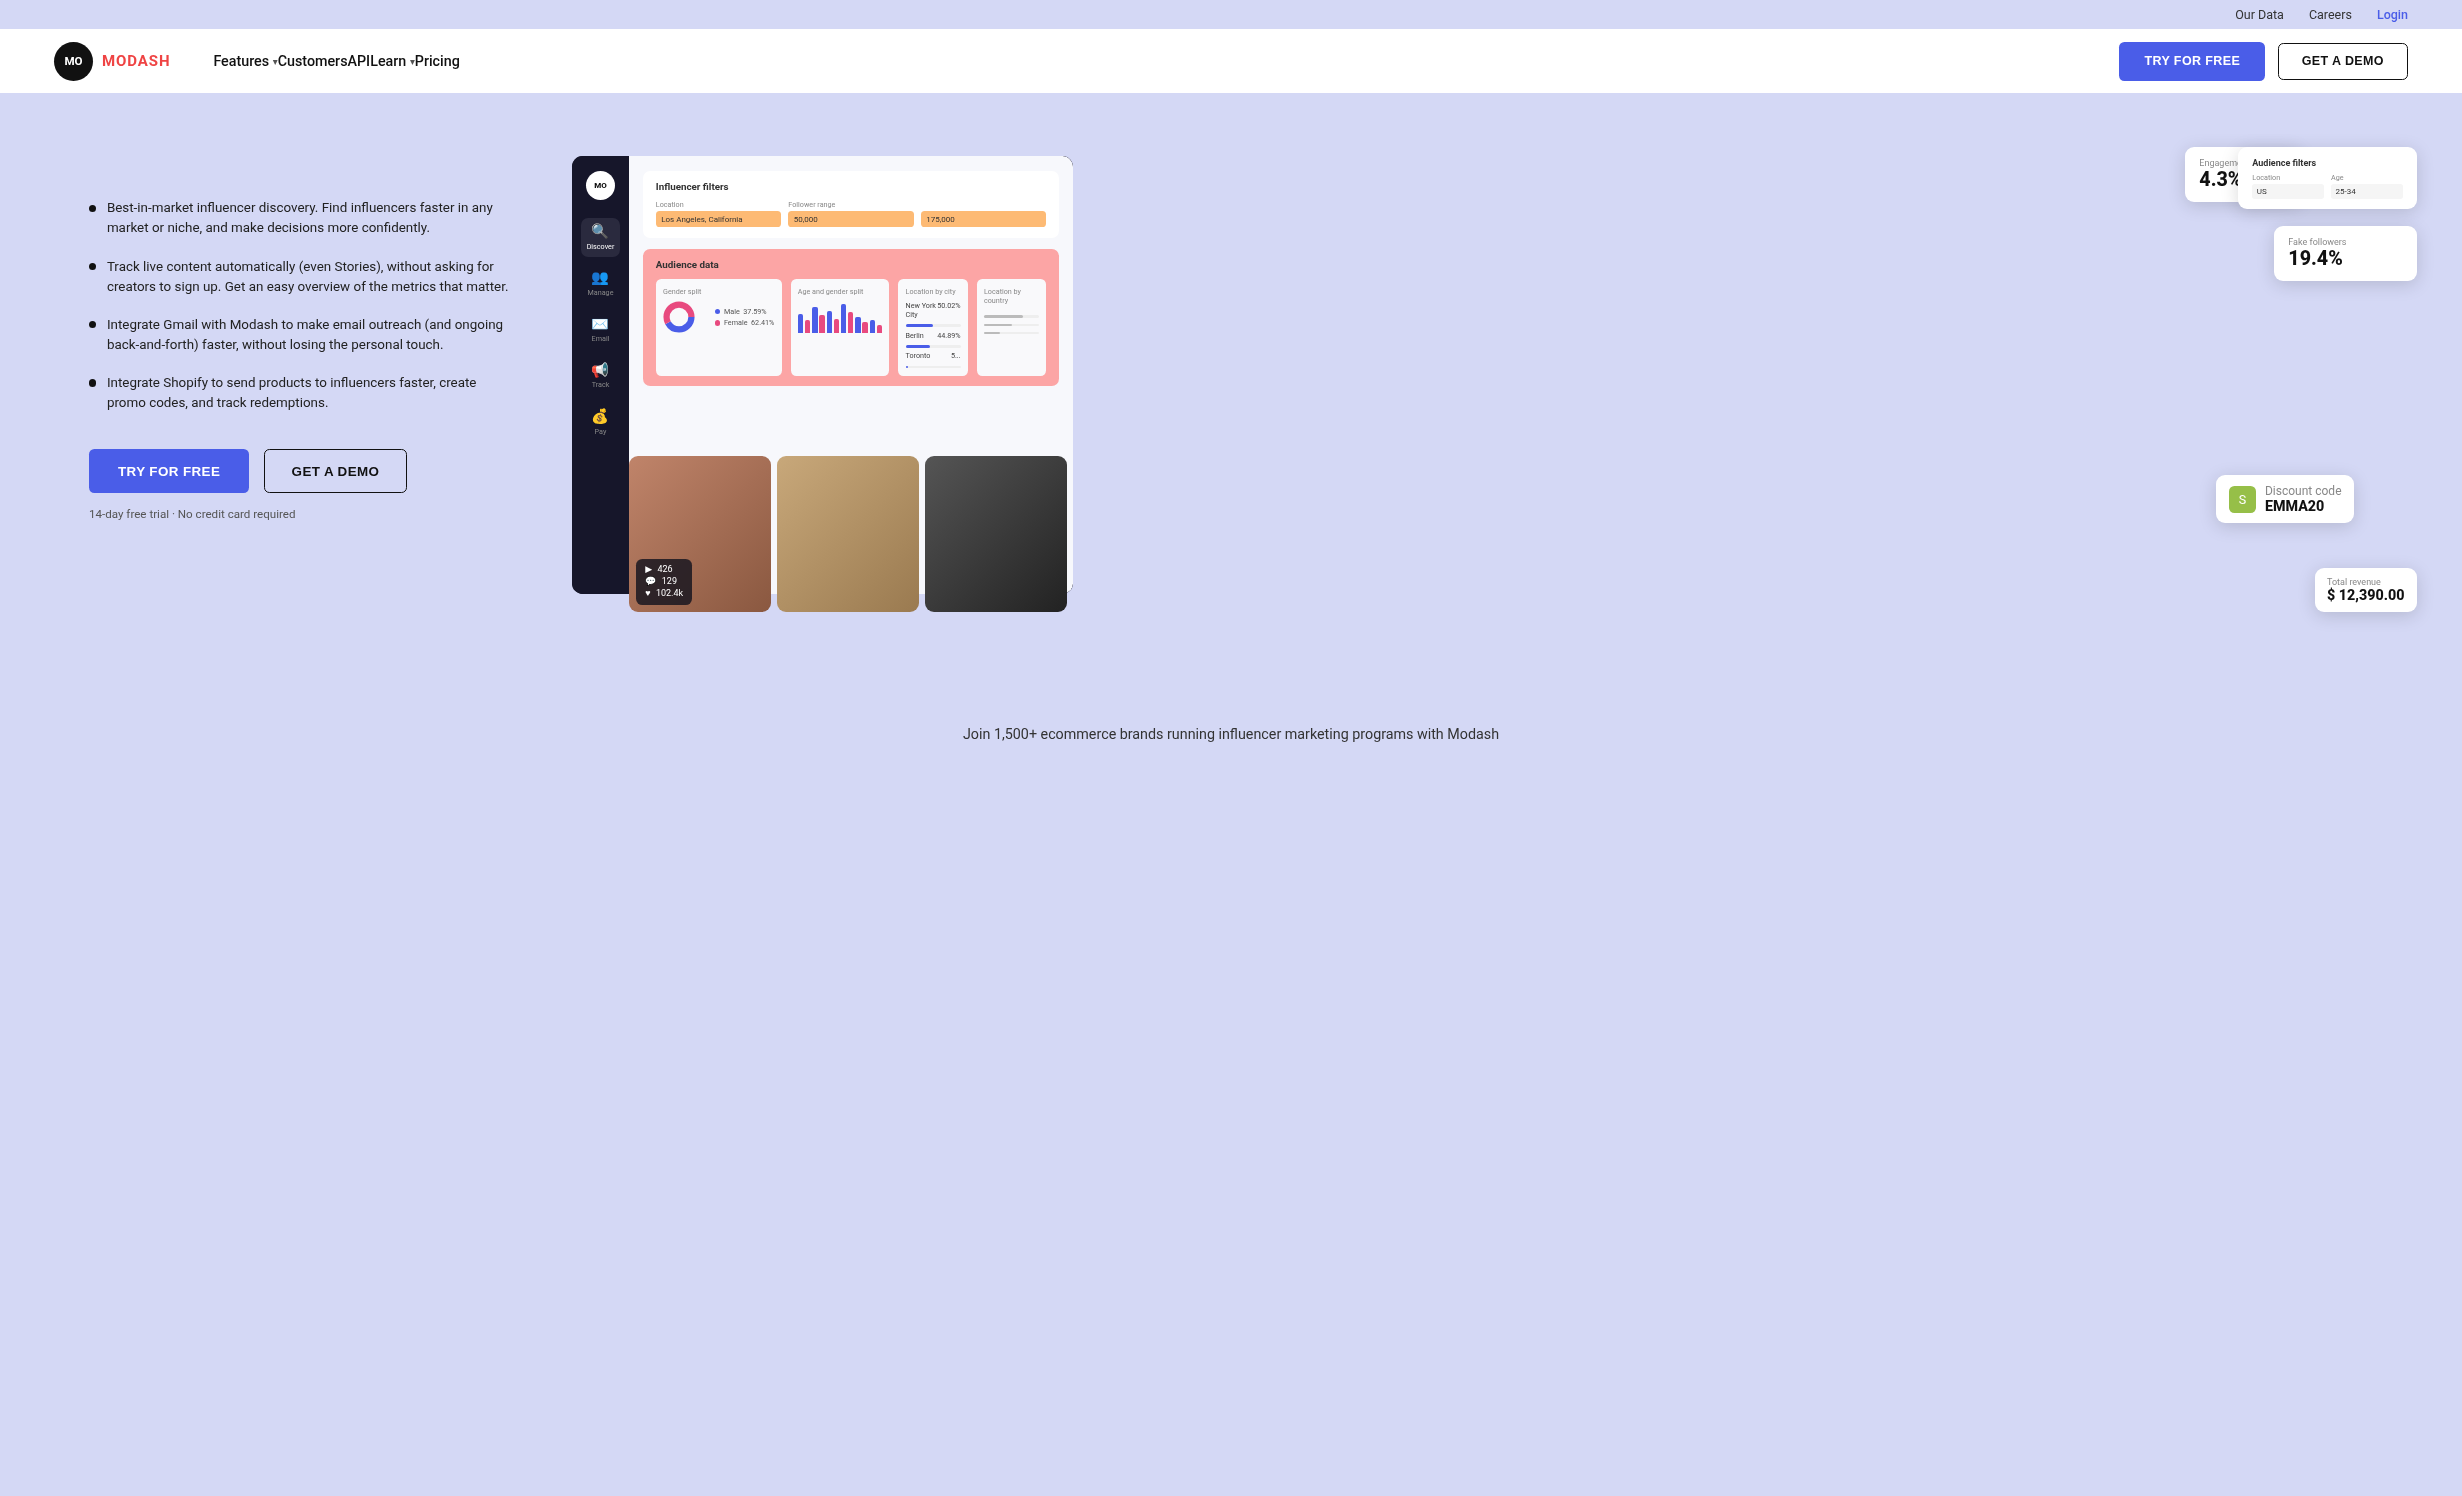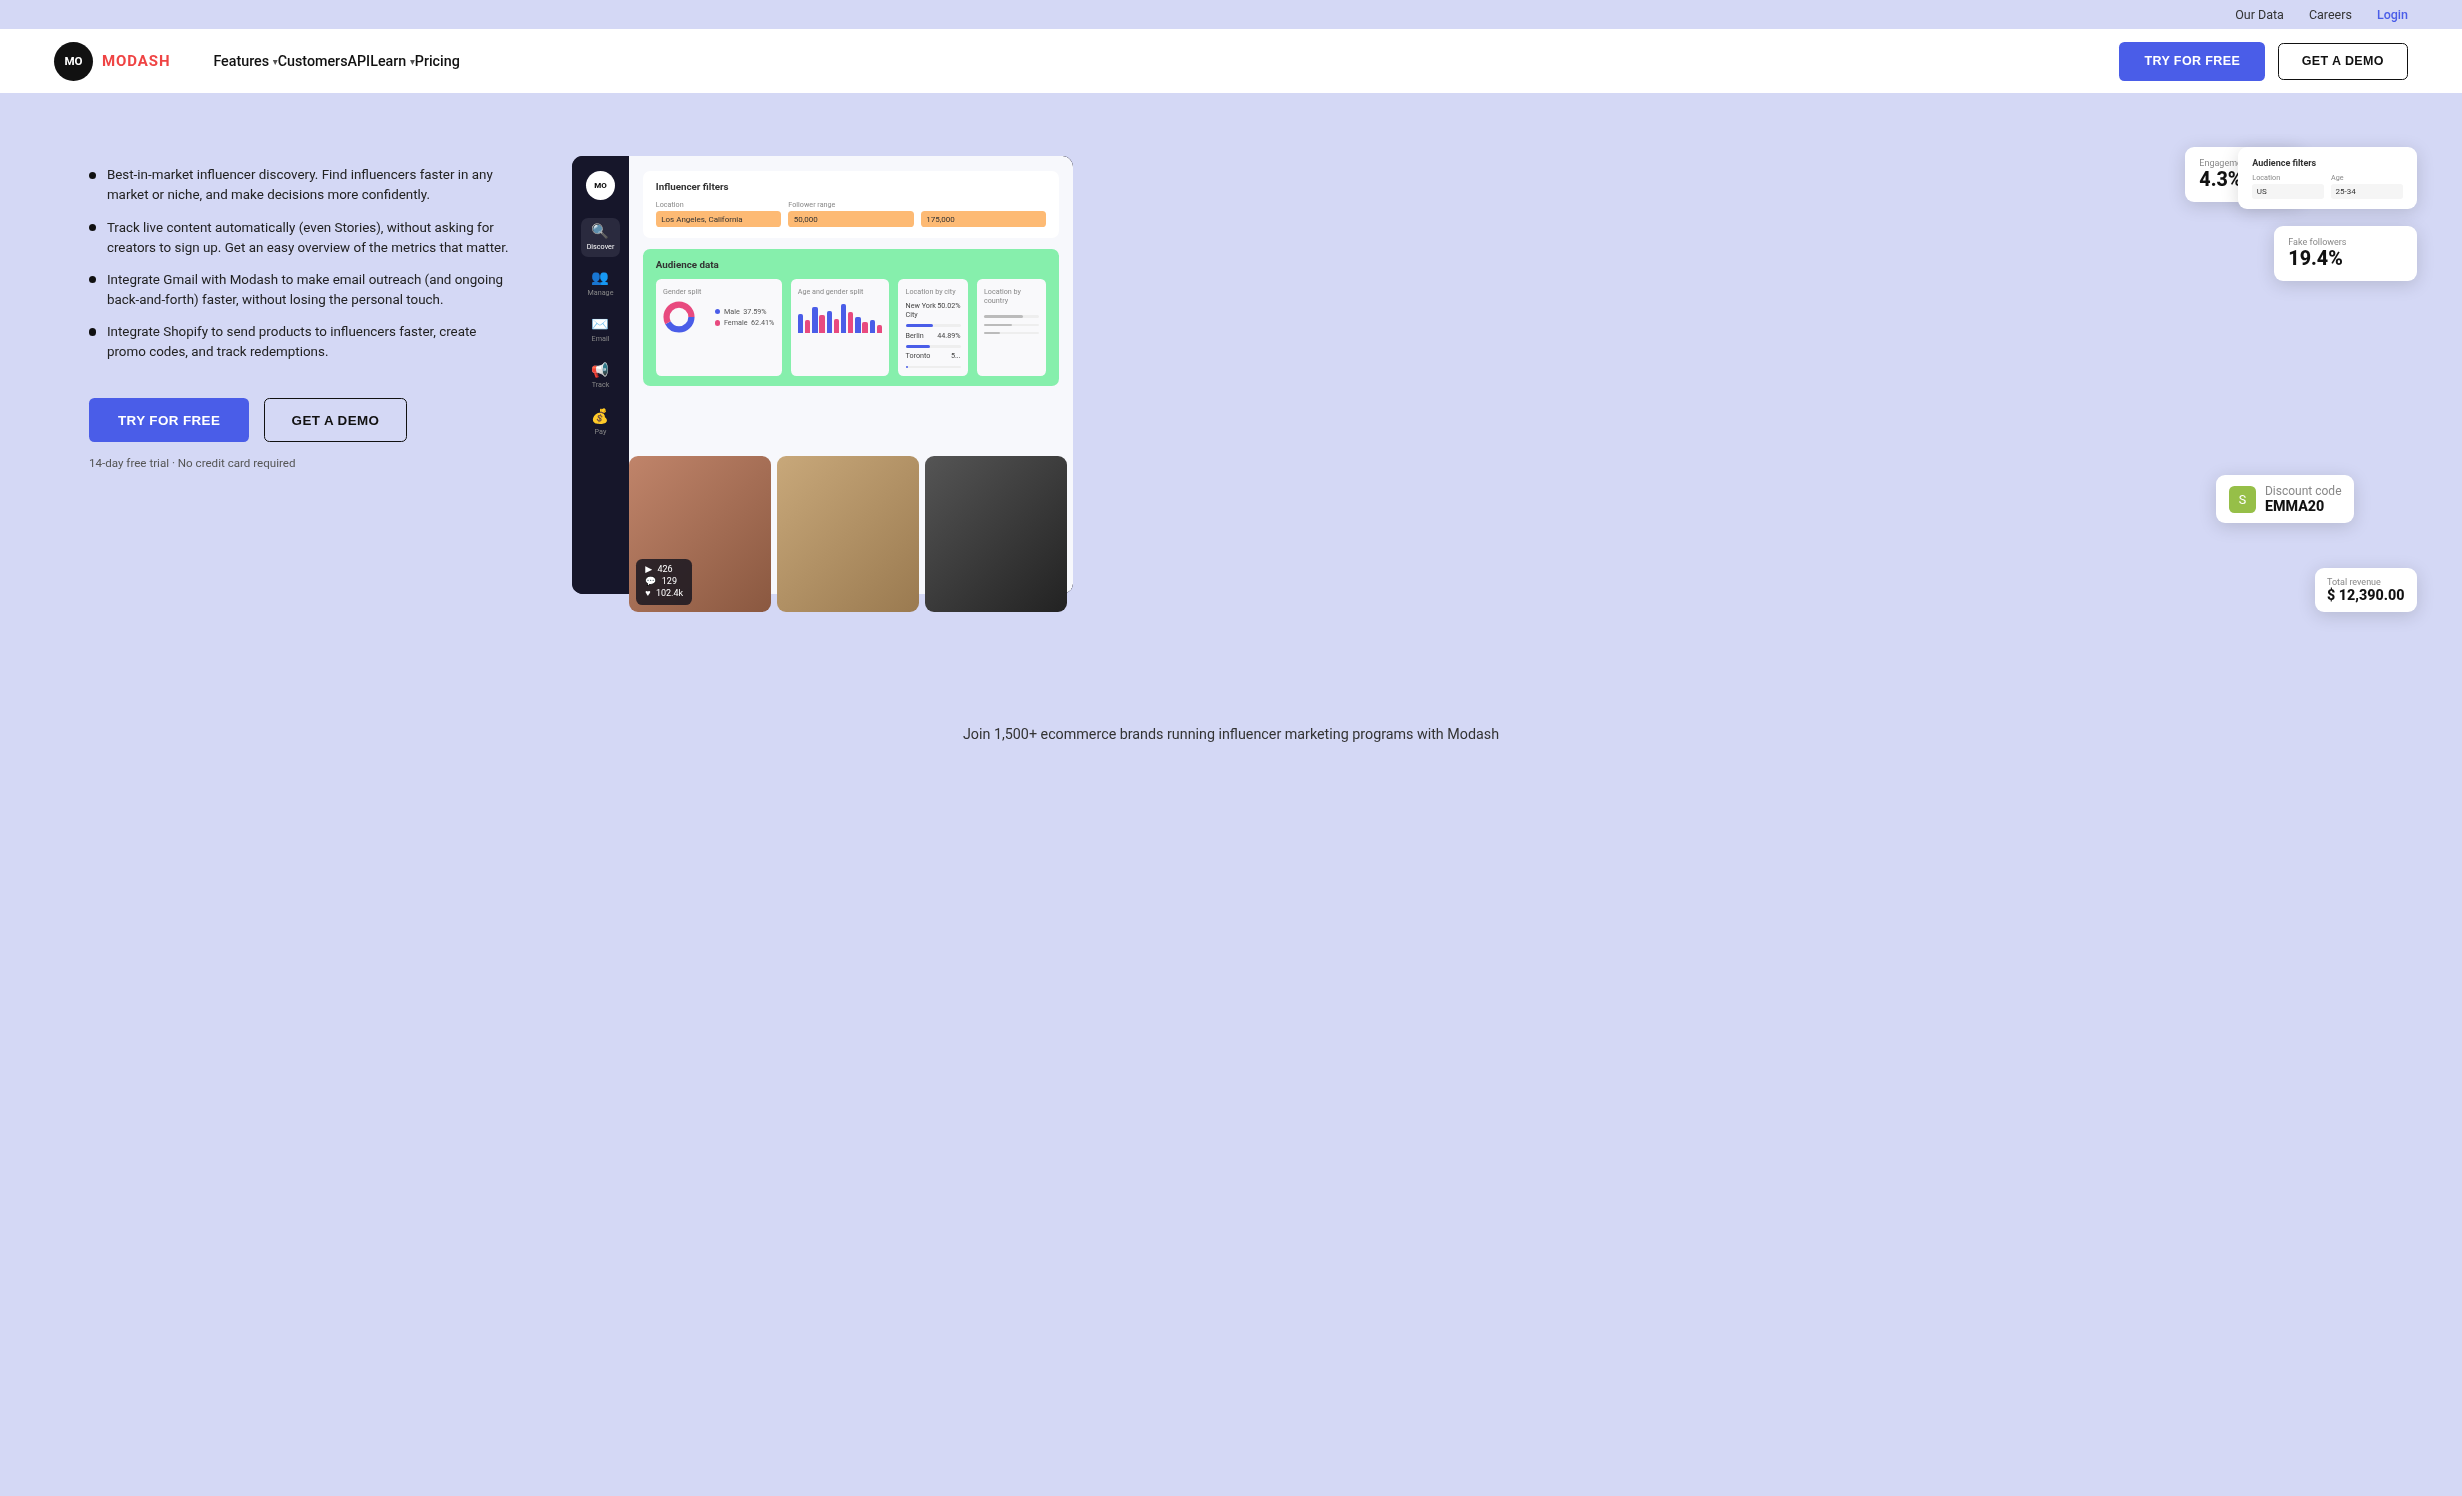--- a/index.html
+++ b/index.html
@@ -127,21 +127,22 @@
       font-weight: 900;
       color: #0a0a1a;
       line-height: 1.15;
       margin-bottom: 29px;
     }
     .hero-bullets {
       list-style: none;
       margin-bottom: 36px;
       display: flex;
       flex-direction: column;
-      gap: 12px;
+      gap: 18px;
+      margin-top: 33px;
     }
     .hero-bullets li {
       display: flex;
       gap: 10.7px;
       font-size: 13.4px;
       color: #222;
       line-height: 1.5;
     }
     .bullet-dot {
       width: 7.2px;
@@ -288,21 +289,21 @@
     }
     .filter-field-value {
       font-size: 8px;
       color: #333;
       background: #fdba74;
       border-radius: 3.6px;
       padding: 3.6px 5.4px;
     }
 
     .audience-section {
-      background: #86efac;
+      background: #fca5a5;
       border-radius: 7.2px;
       padding: 10.7px 12.5px;
     }
     .audience-title {
       font-size: 9.8px;
       font-weight: 700;
       color: #333;
       margin-bottom: 9px;
     }
     .audience-grid {

